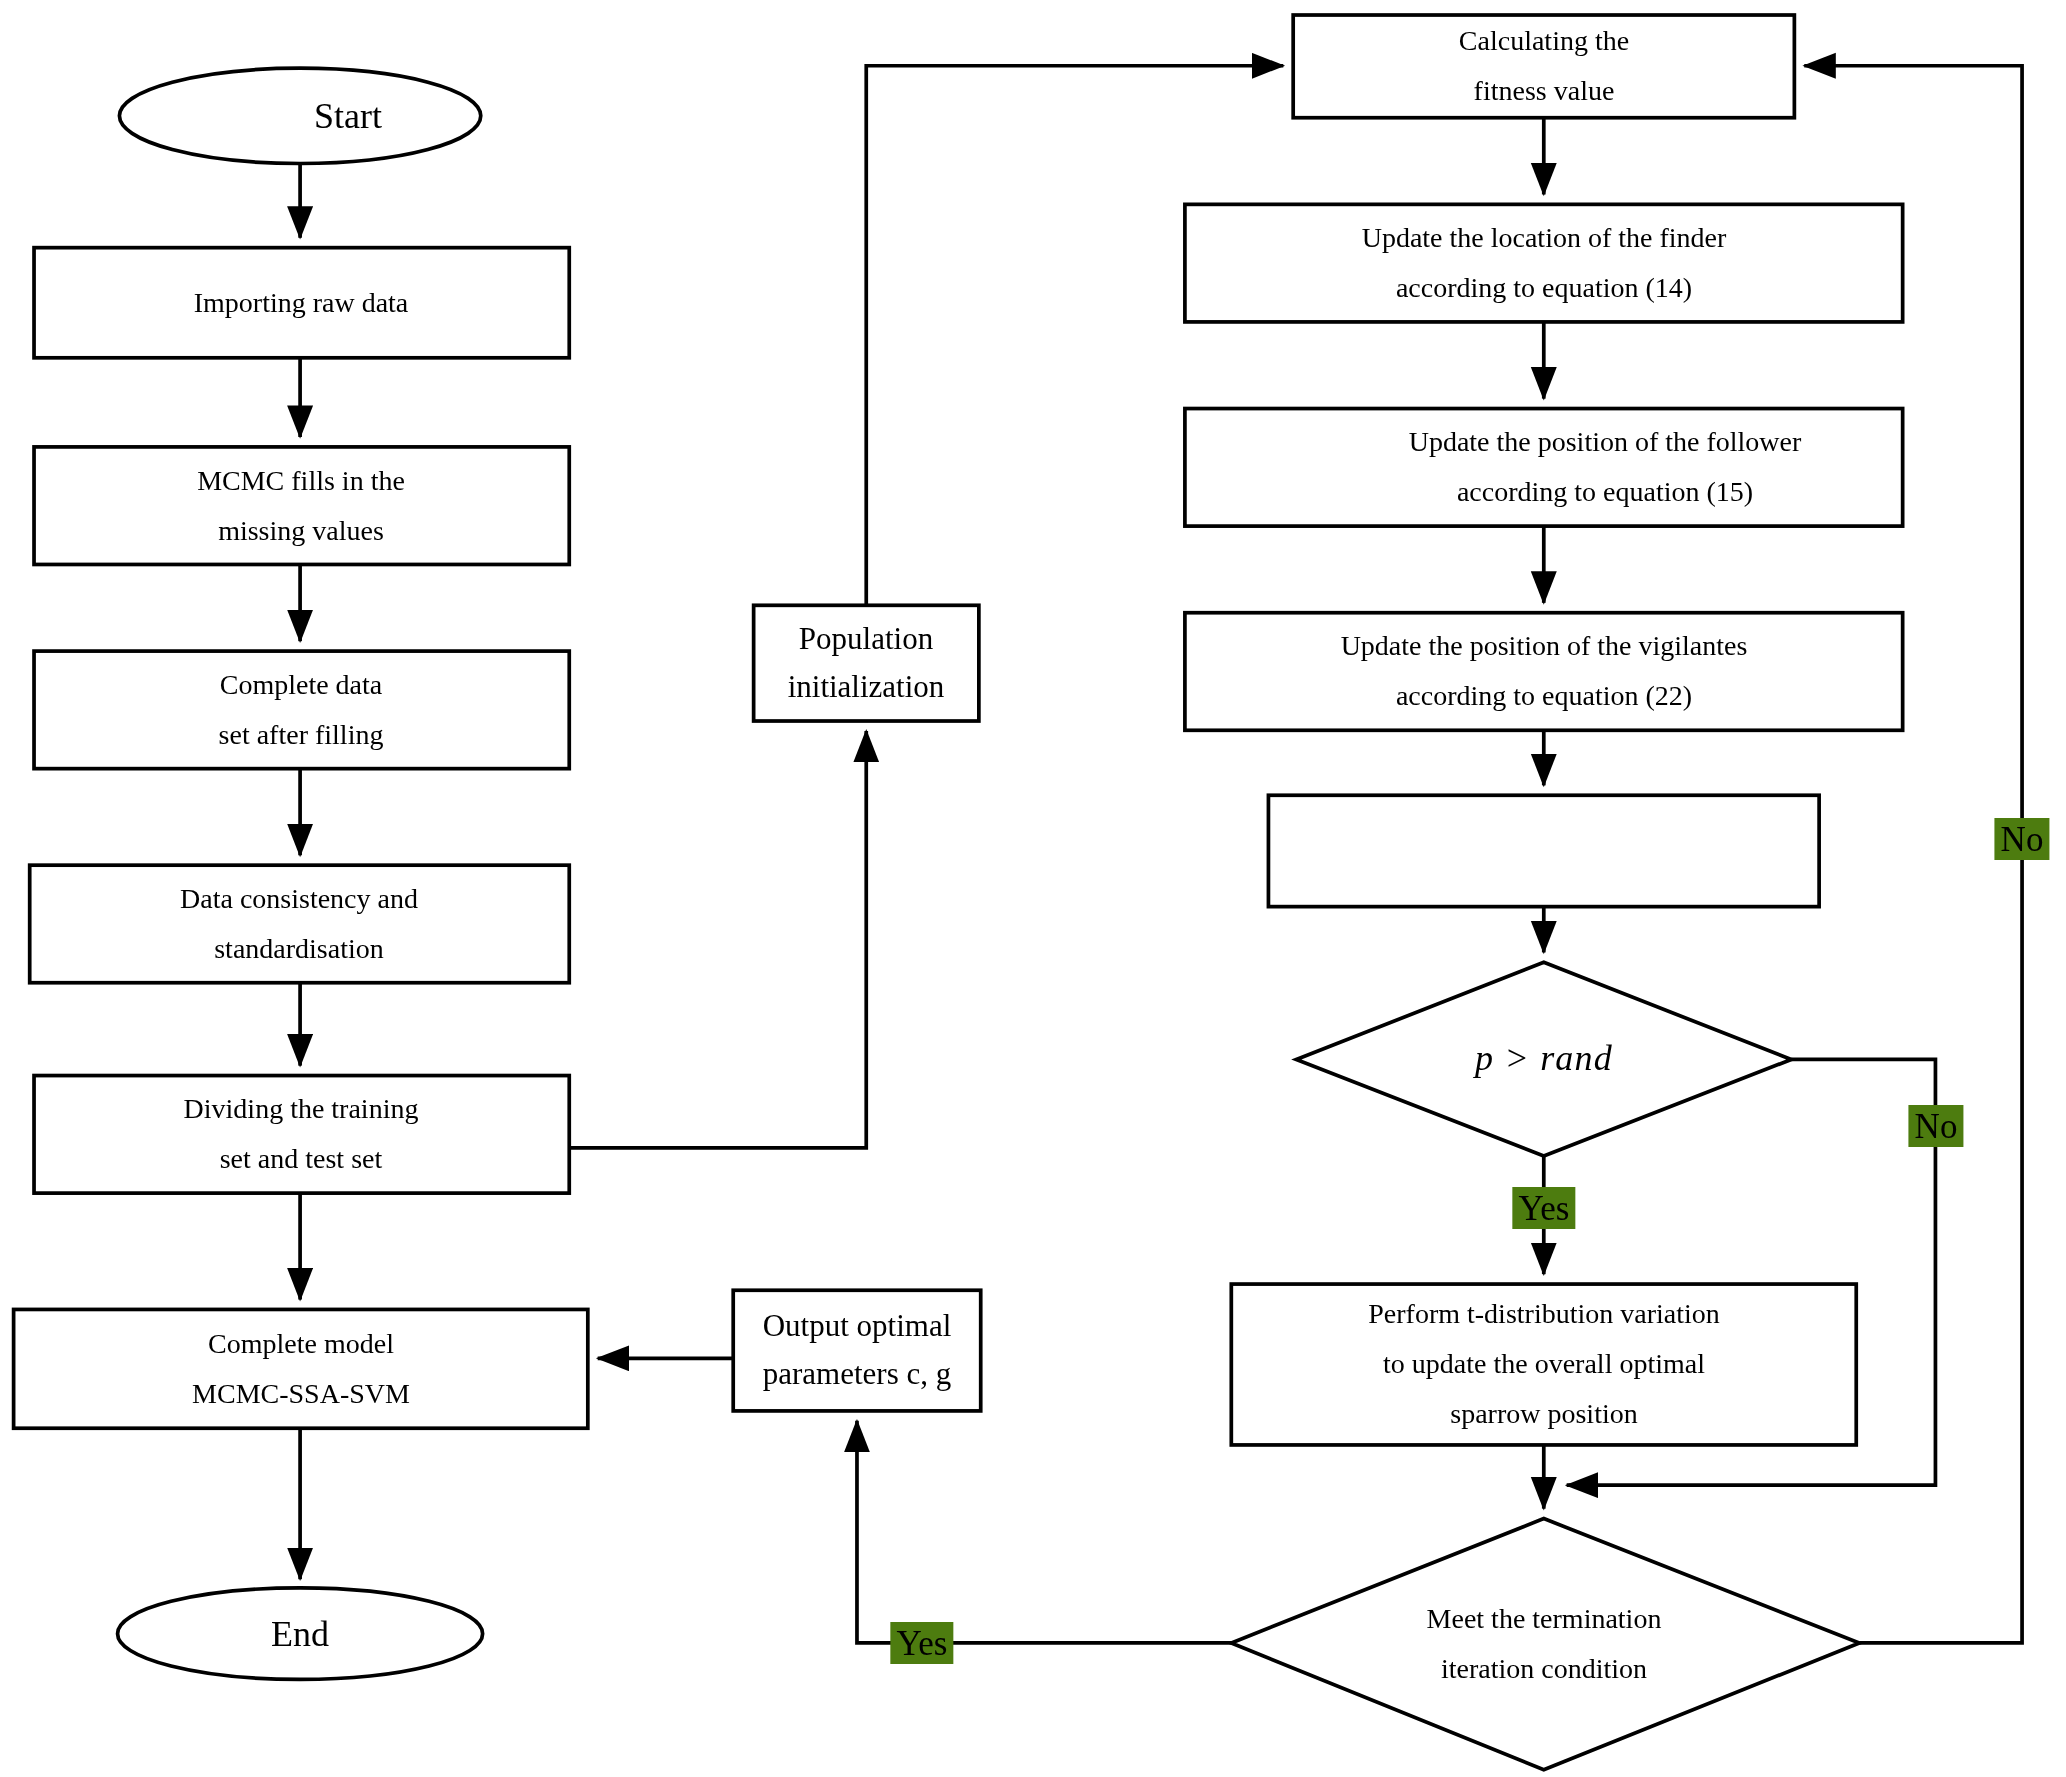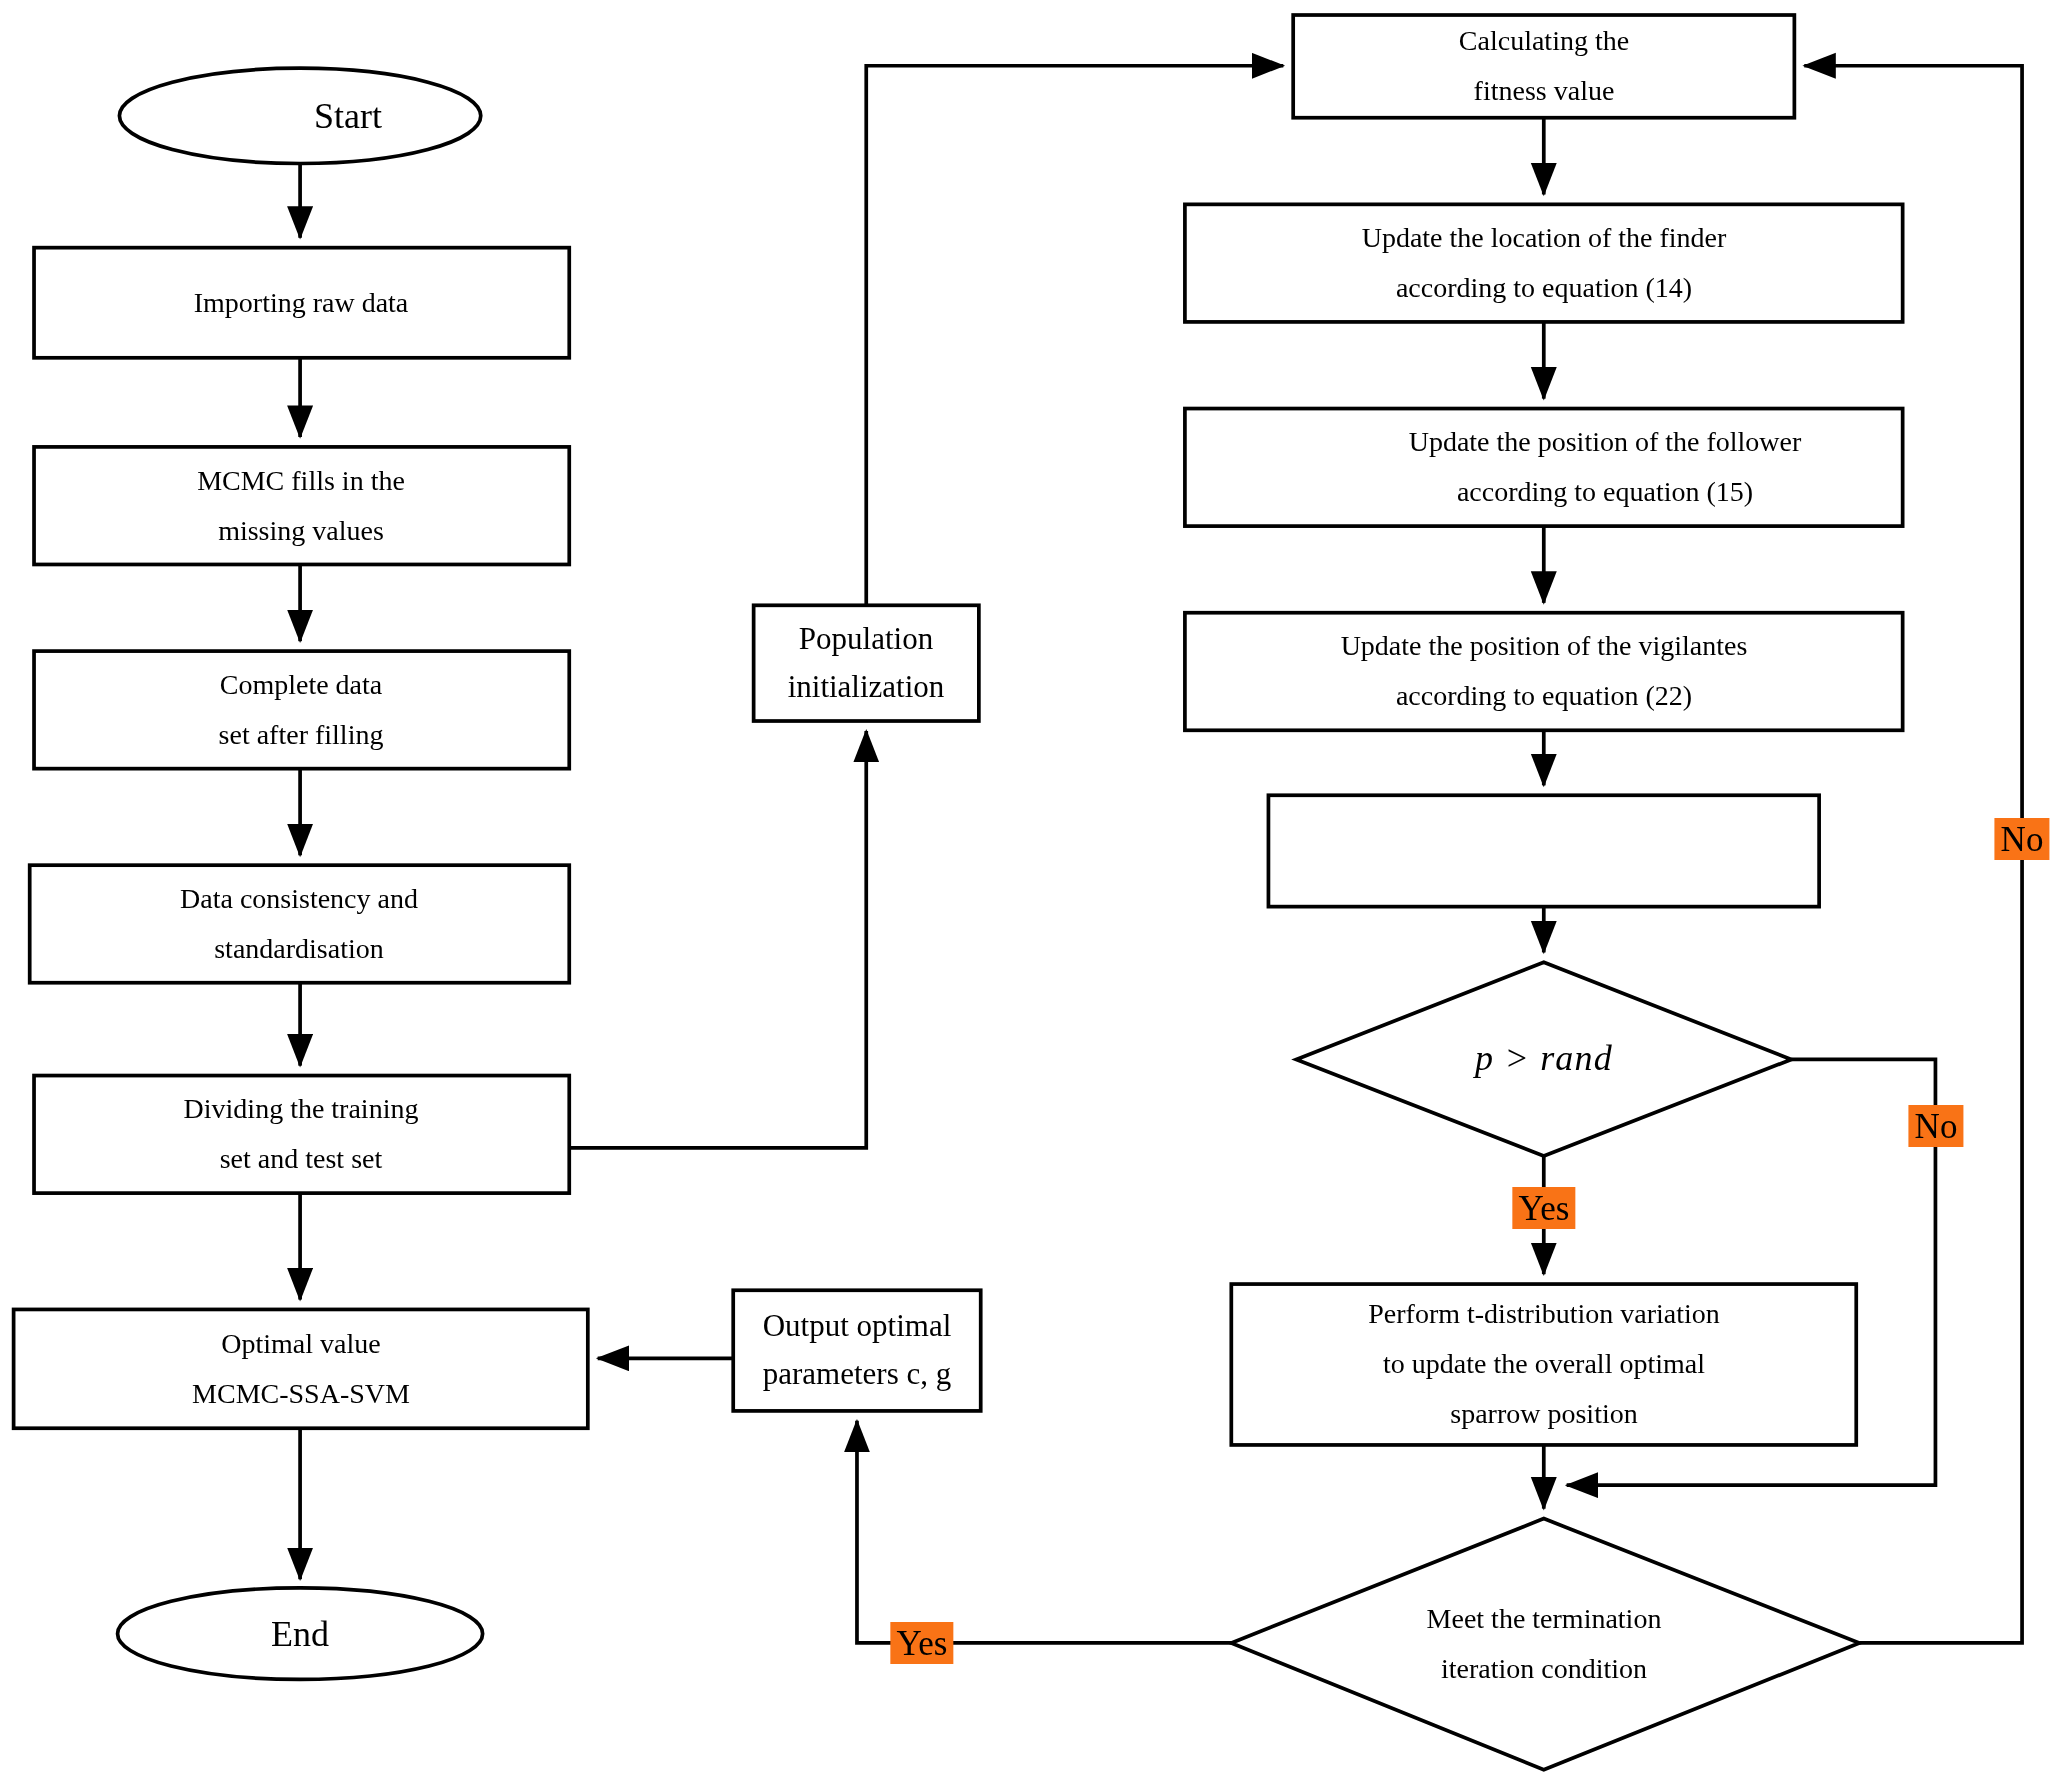--- a/index.html
+++ b/index.html
@@ -28,21 +28,21 @@
     font-size: 28px;
     line-height: 50px;
     color: #000000;
   }
   .lbl.terminal { font-size: 36px; }
   .lbl.mid { font-size: 31px; line-height: 48px; }
   .lbl.cond { font-size: 36px; font-style: italic; letter-spacing: 1.2px; }
   .lbl.edge {
     font-size: 35px;
     line-height: 37px;
-    background: #f97316;
+    background: #4d7c0f;
     padding: 2.5px 6.2px;
     text-align: right;
   }
 </style>
 </head>
 <body>
 
 <div id="canvas">
 
   <svg id="wires" viewBox="0 0 3339 2873" xmlns="http://www.w3.org/2000/svg">
@@ -105,21 +105,21 @@
   <div class="lbl terminal" style="left:300px;  top:116px;margin-left:48px;">Start</div>
   <div class="lbl" style="left:301px;  top:303px;">Importing raw data</div>
   <div class="lbl" style="left:301px;  top:506px;">MCMC fills in the
 missing values</div>
   <div class="lbl" style="left:301px;  top:710px;">Complete data
 set after filling</div>
   <div class="lbl" style="left:299px;  top:924px;">Data consistency and
 standardisation</div>
   <div class="lbl" style="left:301px;  top:1134px;">Dividing the training
 set and test set</div>
-  <div class="lbl" style="left:301px;  top:1369px;">Optimal value
+  <div class="lbl" style="left:301px;  top:1369px;">Complete model
 MCMC-SSA-SVM</div>
   <div class="lbl terminal" style="left:300px;  top:1634px;">End</div>
 
   <div class="lbl mid" style="left:866px; top:663px;">Population
 initialization</div>
   <div class="lbl mid" style="left:857px; top:1350px;">Output optimal
 parameters c, g</div>
 
   <div class="lbl" style="left:1544px; top:66px;">Calculating the
 fitness value</div>

